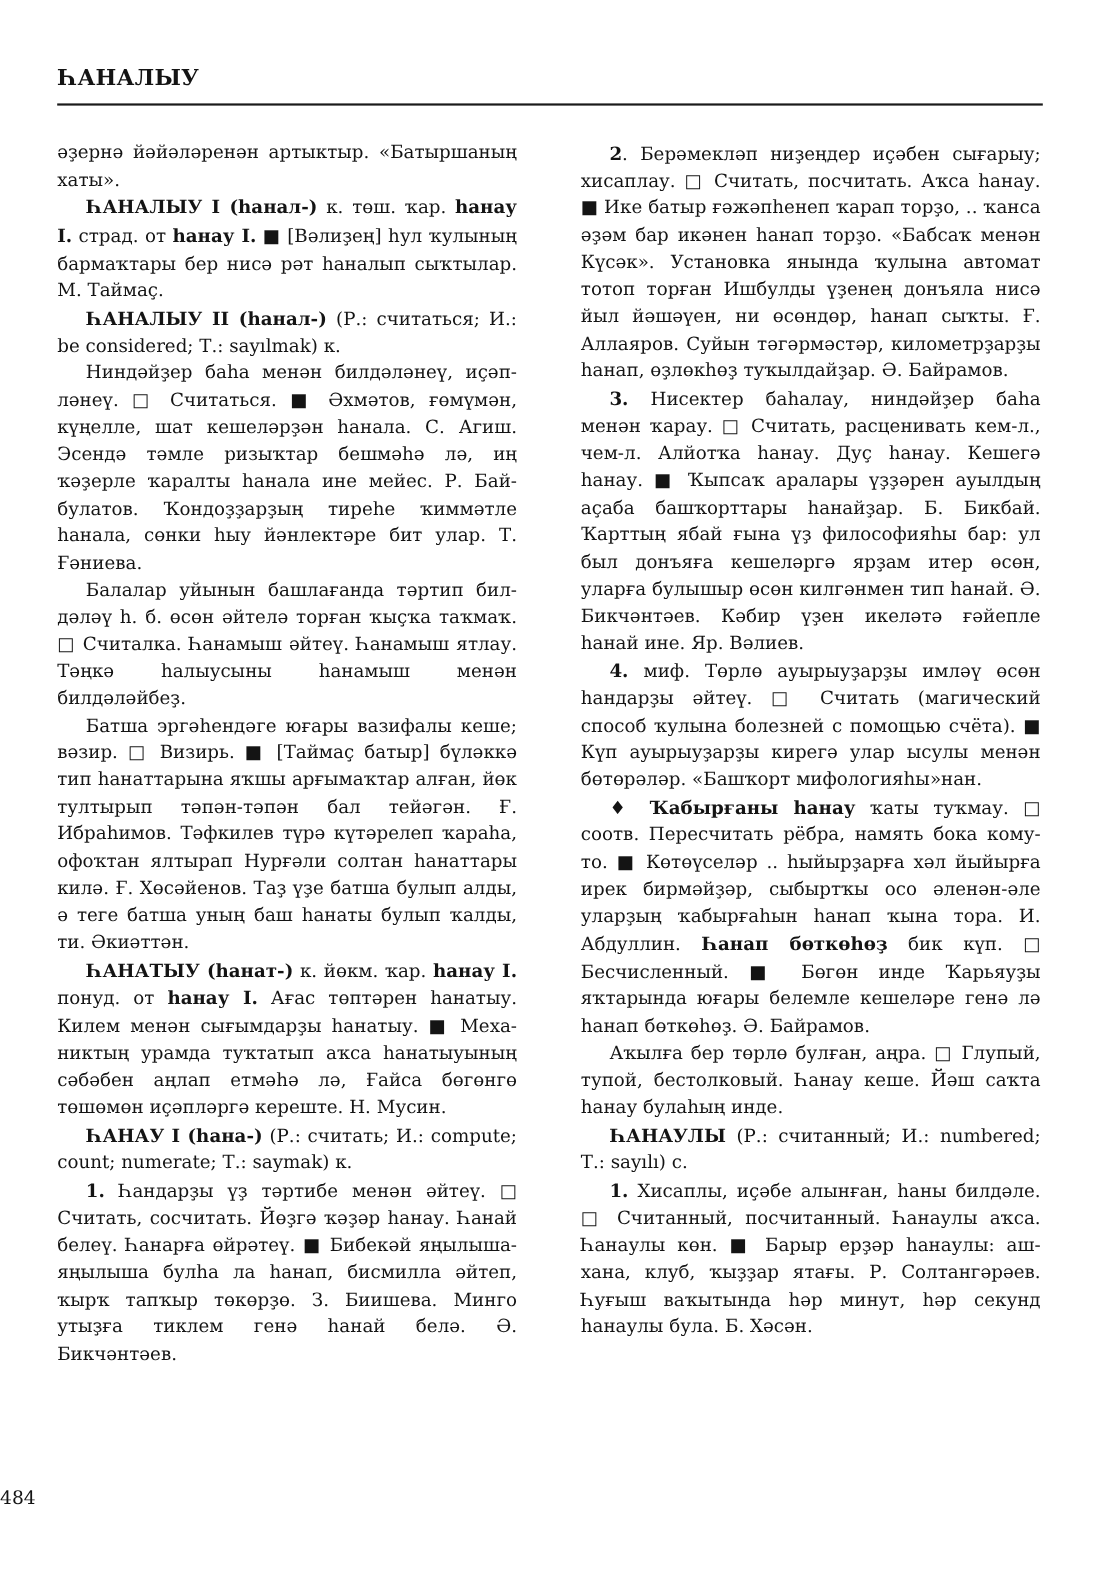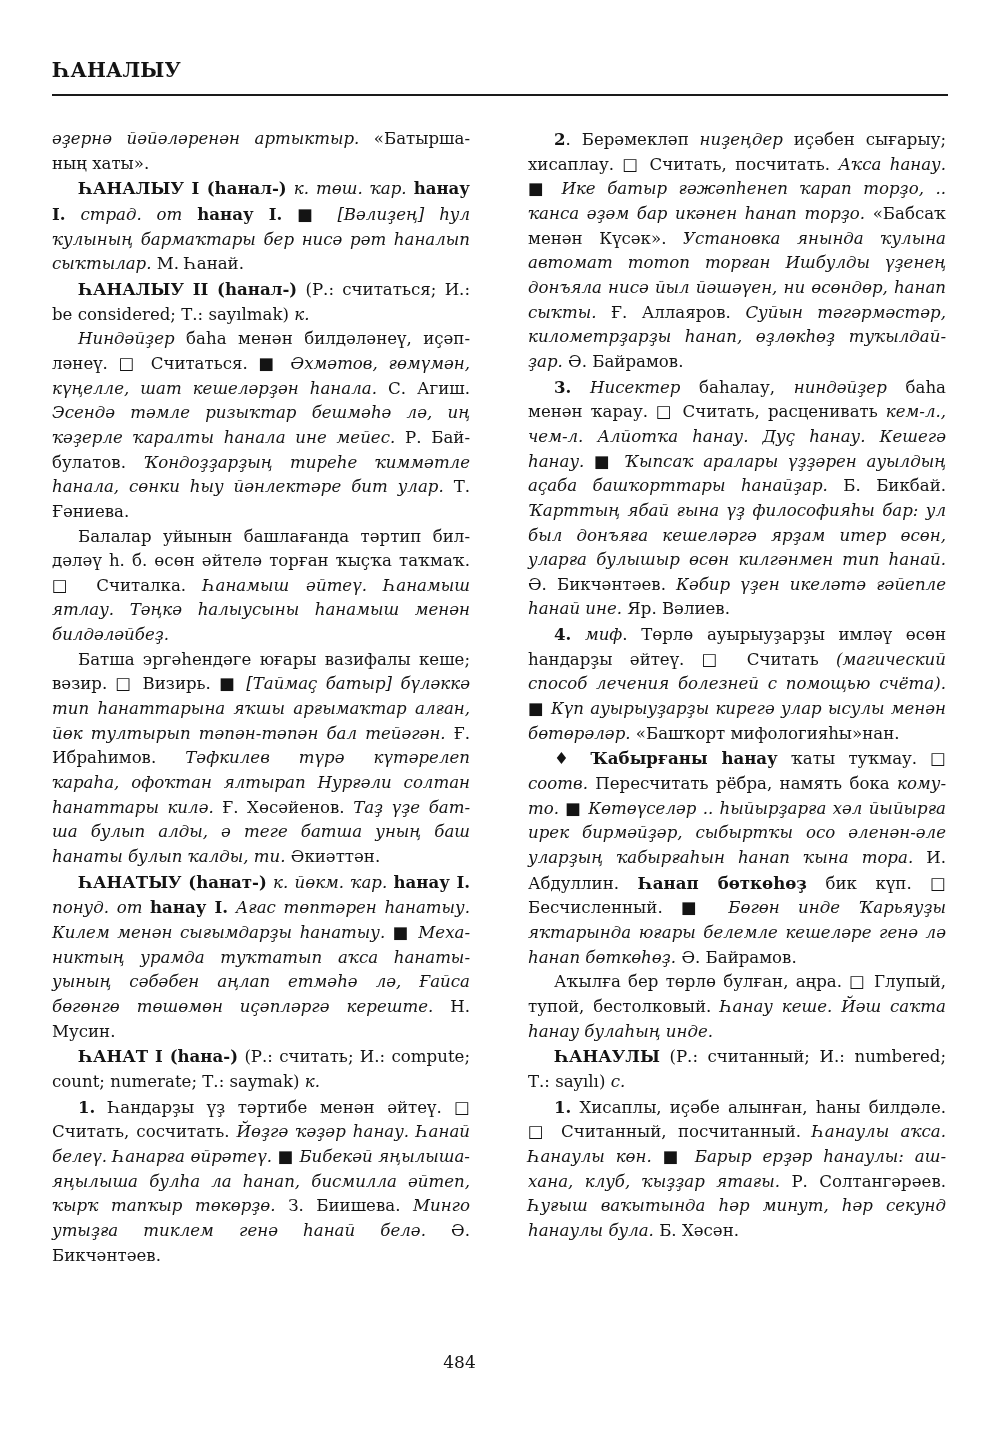--- a/index.html
+++ b/index.html
@@ -7,43 +7,43 @@
          font-family: "DejaVu Serif", "Liberation Serif", serif; color: #141414; }
   .running-head { position: absolute; left: 52px; top: 58px; font-weight: bold;
                   font-size: 20px; letter-spacing: 0.2px; text-align: center; }
   .rule { position: absolute; left: 52px; top: 94px; width: 896px; height: 2px; background: #1a1a1a; }
   .column { position: absolute; top: 127px; width: 418px; font-size: 16.6px; line-height: 24.65px; text-align: justify; }
   .col-left { left: 52px; }
   .col-right { left: 528px; }
   .column p { margin: 0; text-indent: 26px; hyphens: manual; }
   .column p.cont { text-indent: 0; }
   .column .b { font-weight: bold; }
-  .column .i { font-style: italic; }
-  .folio { position: absolute; top: 1352px; left: 0; width: 919px; text-align: center; font-size: 17px; }
+  .column .i { }
+  .folio { position: absolute; top: 1352px; left: 0; width: 919px; text-align: left; font-size: 17px; }
 </style>
 </head>
 <body>
 
 <div class="running-head">ҺАНАЛЫУ</div>
 <div class="rule"></div>
 
 <div class="column col-left">
     <p class="cont"><span class="i">әҙернә йәйәләренән артыктыр.</span><span class=""> «Батырша­ның хаты».</span></p>
-    <p><span class="b">ҺАНАЛЫУ I (һанал-)</span><span class="i"> к. төш. ҡар. </span><span class="b">һанау I.</span><span class="i"> страд. от </span><span class="b">һанау I.</span><span class=""> ■ </span><span class="i">[Вәлиҙең] һул ҡулының бармаҡтары бер нисә рәт һаналып сыҡтылар.</span><span class=""> М. Һанай.</span></p>
+    <p><span class="b">ҺАНАЛЫУ I (һанал-)</span><span class="i"> к. төш. ҡар. </span><span class="b">һанау I.</span><span class="i"> страд. от </span><span class="b">һанау I.</span><span class=""> ■ </span><span class="i">[Вәлиҙең] һул ҡулының бармаҡтары бер нисә рәт һаналып сыҡтылар.</span><span class=""> М. Таймаҫ.</span></p>
     <p><span class="b">ҺАНАЛЫУ II (һанал-)</span><span class=""> (Р.: считаться; И.: be considered; Т.: sayılmak) </span><span class="i">к.</span></p>
     <p><span class="i">Ниндәйҙер</span><span class=""> баһа менән билдәләнеү, иҫәп­ләнеү. □ Считаться. ■ </span><span class="i">Әхмәтов, ғөмүмән, күңелле, шат кешеләрҙән һанала.</span><span class=""> С. Агиш. </span><span class="i">Эсендә тәмле ризыҡтар бешмәһә лә, иң ҡәҙерле ҡаралты һанала ине мейес.</span><span class=""> Р. Бай­булатов. </span><span class="i">Ҡондоҙҙарҙың тиреһе ҡиммәтле һанала, сөнки һыу йәнлектәре бит улар.</span><span class=""> Т. Ғәниева.</span></p>
     <p><span class="">Балалар уйынын башлағанда тәртип бил­дәләү һ. б. өсөн әйтелә торған ҡыҫҡа таҡмаҡ. □ Считалка. </span><span class="i">Һанамыш әйтеү. Һанамыш ятлау. Тәңкә һалыусыны һанамыш менән билдәләйбеҙ.</span></p>
     <p><span class="">Батша эргәһендәге юғары вазифалы кеше; вәзир. □ Визирь. ■ </span><span class="i">[Таймаҫ батыр] бүләккә тип һанаттарына яҡшы арғымаҡтар алған, йөк тултырып тәпән-тәпән бал тейәгән.</span><span class=""> Ғ. Ибраһимов. </span><span class="i">Тәфкилев түрә күтәрелеп ҡараһа, офоҡтан ялтырап Нурғәли солтан һанаттары килә.</span><span class=""> Ғ. Хөсәйенов. </span><span class="i">Таҙ үҙе бат­ша булып алды, ә теге батша уның баш һанаты булып ҡалды, ти.</span><span class=""> Әкиәттән.</span></p>
     <p><span class="b">ҺАНАТЫУ (һанат-)</span><span class="i"> к. йөкм. ҡар. </span><span class="b">һанау I.</span><span class="i"> понуд. от </span><span class="b">һанау I.</span><span class="i"> Ағас төптәрен һанатыу. Килем менән сығымдарҙы һанатыу.</span><span class=""> ■ </span><span class="i">Меха­никтың урамда туҡтатып аҡса һанаты­уының сәбәбен аңлап етмәһә лә, Ғайса бөгөнгө төшөмөн иҫәпләргә кереште.</span><span class=""> Н. Мусин.</span></p>
-    <p><span class="b">ҺАНАТ I (һана-)</span><span class=""> (Р.: считать; И.: com­pute; count; numerate; Т.: saymak) </span><span class="i">к.</span></p>
+    <p><span class="b">ҺАНАУ I (һана-)</span><span class=""> (Р.: считать; И.: com­pute; count; numerate; Т.: saymak) </span><span class="i">к.</span></p>
     <p><span class="b">1.</span><span class=""> Һандарҙы үҙ тәртибе менән әйтеү. □ Считать, сосчитать. </span><span class="i">Йөҙгә ҡәҙәр һанау. Һанай белеү. Һанарға өйрәтеү.</span><span class=""> ■ </span><span class="i">Бибекәй яңылыша-яңылыша булһа ла һанап, бисмилла әйтеп, ҡырҡ тапҡыр төкөрҙө.</span><span class=""> З. Биишева. </span><span class="i">Минго утыҙға тиклем генә һанай белә.</span><span class=""> Ә. Бикчәнтәев.</span></p>
   </div>
 <div class="column col-right">
     <p><span class="b">2</span><span class="">. Берәмекләп </span><span class="i">ниҙеңдер</span><span class=""> иҫәбен сығарыу; хисаплау. □ Считать, посчитать. </span><span class="i">Аҡса һанау.</span><span class=""> ■ </span><span class="i">Ике батыр ғәжәпһенеп ҡарап торҙо, .. ҡанса әҙәм бар икәнен һанап торҙо.</span><span class=""> «Бабсаҡ менән Күсәк». </span><span class="i">Установка янында ҡулына автомат тотоп торған Ишбулды үҙенең донъяла нисә йыл йәшәүен, ни өсөндөр, һанап сыҡты.</span><span class=""> Ғ. Аллаяров. </span><span class="i">Суйын тәгәрмәстәр, километрҙарҙы һанап, өҙлөкһөҙ туҡылдай­ҙар.</span><span class=""> Ә. Байрамов.</span></p>
     <p><span class="b">3.</span><span class=""> </span><span class="i">Нисектер</span><span class=""> баһалау, </span><span class="i">ниндәйҙер</span><span class=""> баһа менән ҡарау. □ Считать, расценивать </span><span class="i">кем-л., чем-л. Алйотҡа һанау. Дуҫ һанау. Кешегә һанау.</span><span class=""> ■ </span><span class="i">Ҡыпсаҡ аралары үҙҙәрен ауылдың аҫаба башҡорттары һанайҙар.</span><span class=""> Б. Бикбай. </span><span class="i">Ҡарттың ябай ғына үҙ философияһы бар: ул был донъяға кешеләргә ярҙам итер өсөн, уларға булышыр өсөн килгәнмен тип һанай.</span><span class=""> Ә. Бикчәнтәев. </span><span class="i">Кәбир үҙен икеләтә ғәйепле һанай ине.</span><span class=""> Яр. Вәлиев.</span></p>
-    <p><span class="b">4.</span><span class=""> </span><span class="i">миф</span><span class="">. Төрлө ауырыуҙарҙы имләү өсөн һандарҙы әйтеү. □ Считать </span><span class="i">(магический способ лечения болезней с помощью счёта).</span><span class=""> ■ </span><span class="i">Күп ауырыуҙарҙы кирегә улар ысулы менән бөтөрәләр.</span><span class=""> «Башҡорт мифология­һы»нан.</span></p>
+    <p><span class="b">4.</span><span class=""> </span><span class="i">миф</span><span class="">. Төрлө ауырыуҙарҙы имләү өсөн һандарҙы әйтеү. □ Считать </span><span class="i">(магический способ ҡулына болезней с помощью счёта).</span><span class=""> ■ </span><span class="i">Күп ауырыуҙарҙы кирегә улар ысулы менән бөтөрәләр.</span><span class=""> «Башҡорт мифология­һы»нан.</span></p>
     <p><span class="b">♦ Ҡабырғаны һанау</span><span class=""> ҡаты туҡмау. □ </span><span class="i">соотв.</span><span class=""> Пересчитать рёбра, намять бока </span><span class="i">кому-то.</span><span class=""> ■ </span><span class="i">Көтөүселәр .. һыйырҙарға хәл йыйырға ирек бирмәйҙәр, сыбыртҡы осо әленән-әле уларҙың ҡабырғаһын һанап ҡына тора.</span><span class=""> И. Абдуллин. </span><span class="b">Һанап бөткөһөҙ</span><span class=""> бик күп. □ Бесчисленный. ■ </span><span class="i">Бөгөн инде Ҡарь­яуҙы яҡтарында юғары белемле кешеләре генә лә һанап бөткөһөҙ.</span><span class=""> Ә. Байрамов.</span></p>
     <p><span class="">Аҡылға бер төрлө булған, аңра. □ Глупый, тупой, бестолковый. </span><span class="i">Һанау кеше. Йәш саҡ­та һанау булаһың инде.</span></p>
     <p><span class="b">ҺАНАУЛЫ</span><span class=""> (Р.: считанный; И.: numbered; Т.: sayılı) </span><span class="i">с.</span></p>
     <p><span class="b">1.</span><span class=""> Хисаплы, иҫәбе алынған, һаны билдәле. □ Считанный, посчитанный. </span><span class="i">Һанаулы аҡса. Һанаулы көн.</span><span class=""> ■ </span><span class="i">Барыр ерҙәр һанаулы: аш­хана, клуб, ҡыҙҙар ятағы.</span><span class=""> Р. Солтангәрәев. </span><span class="i">Һуғыш ваҡытында һәр минут, һәр секунд һанаулы була.</span><span class=""> Б. Хәсән.</span></p>
   </div>
 
 <div class="folio">484</div>
 
 </body></html>

